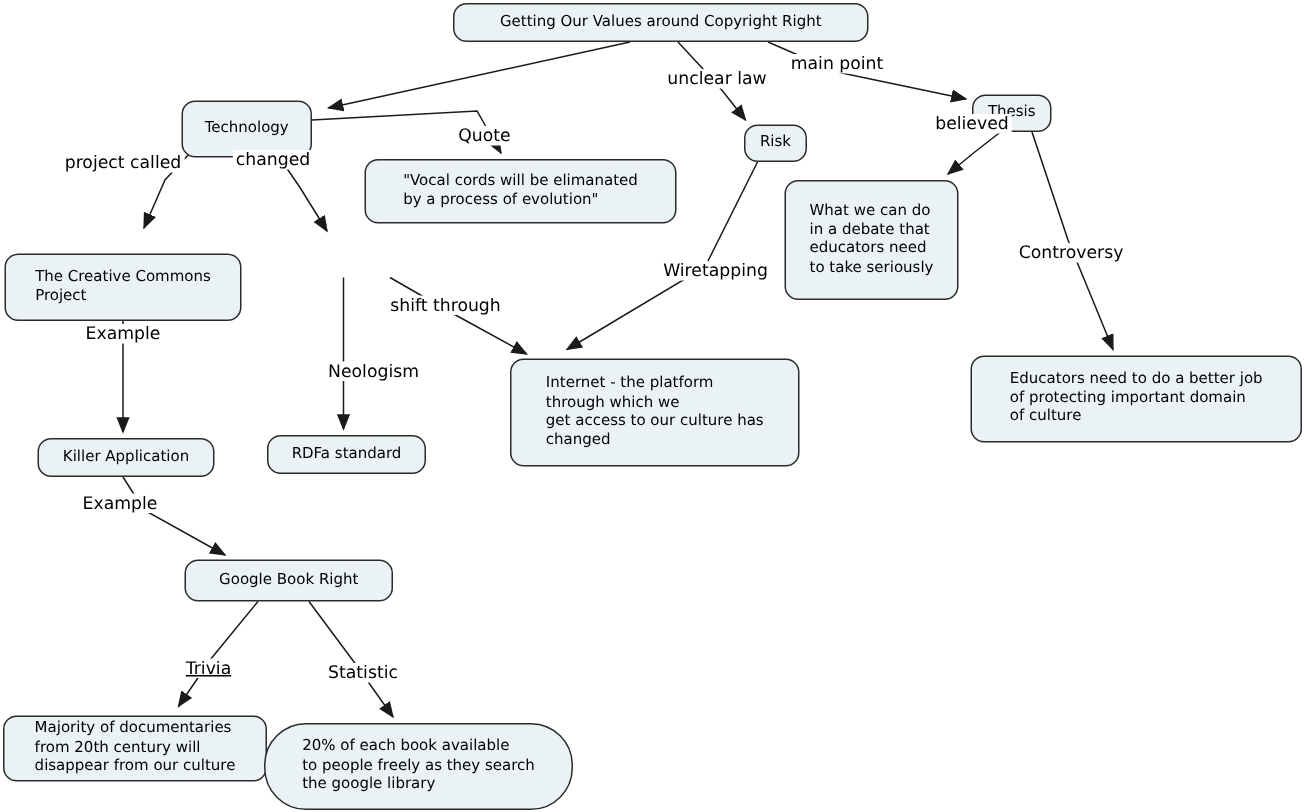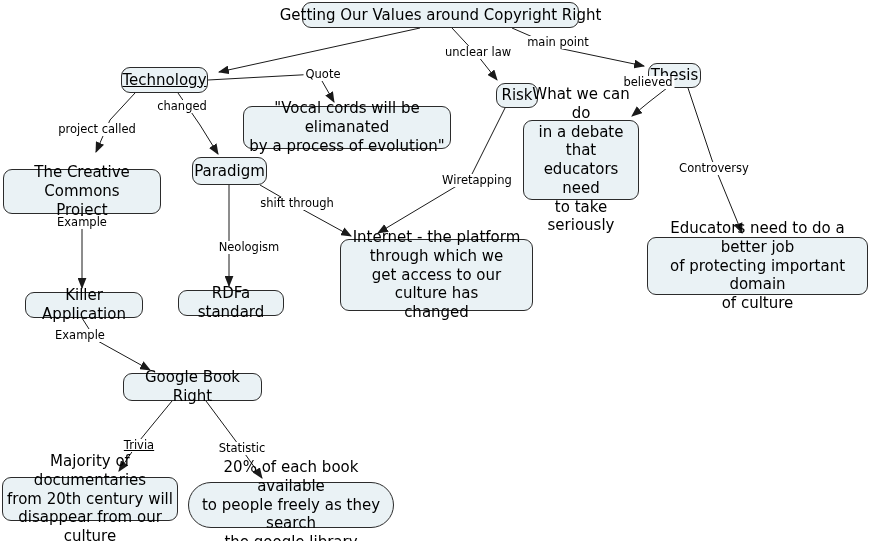--- a/index.html
+++ b/index.html
@@ -30,61 +30,61 @@
     fill: none;
     stroke: var(--line-color);
     stroke-width: 1;
   }
   .node {
     position: absolute;
     background: var(--node-fill);
     border: 1px solid var(--node-border);
     border-radius: 9px;
     color: var(--text-color);
-    font-size: 15px;
+    font-size: 10px;
     line-height: 1.25;
     display: flex;
     align-items: center;
     justify-content: center;
-    text-align: center;
+    text-align: left;
     white-space: pre-line;
     padding: 1px 4px;
     cursor: default;
   }
   .edge-label {
     position: absolute;
     transform: translateX(-50%);
     background: var(--canvas-bg);
     color: var(--text-color);
     font-size: 11.5px;
     line-height: 1.1;
     padding: 0 2px;
     white-space: nowrap;
   }
   
   #n-title              { left:302px; top:2px;   width:277px; height:26px; white-space:nowrap; }
-  #n-technology         { left:121px; top:67px;  width:87px;  height:26px;text-decoration:underline; }
+  #n-technology         { left:121px; top:67px;  width:87px;  height:38px; }
   #n-thesis             { left:648px; top:63px;  width:53px;  height:25px; }
   #n-risk               { left:496px; top:83px;  width:42px;  height:25px; }
   #n-quote              { left:243px; top:106px; width:208px; height:43px; }
   #n-creative-commons   { left:3px;   top:157px; width:158px; height:45px;margin-top:12px; }
   #n-paradigm           { left:192px; top:157px; width:75px;  height:28px; }
   #n-what-we-can-do     { left:523px; top:120px; width:116px; height:80px; }
   #n-educators          { left:647px; top:237px; width:221px; height:58px; }
   #n-internet           { left:340px; top:239px; width:193px; height:72px; }
   #n-killer-application { left:25px;  top:292px; width:118px; height:26px; }
   #n-rdfa-standard      { left:178px; top:290px; width:106px; height:26px; }
   #n-google-book-search { left:123px; top:373px; width:139px; height:28px; }
   #n-documentaries      { left:2px;   top:477px; width:176px; height:44px; }
-  #n-book-stat          { left:188px; top:482px; width:206px; height:46px;border-radius:28px; }
+  #n-book-stat          { left:176px; top:482px; width:206px; height:58px;border-radius:28px; }
   
   #l-unclear-law    { left:478px; top:46px; }
   #l-main-point     { left:558px; top:36px; }
-  #l-quote-link     { left:323px; top:68px; }
-  #l-project-called { left:97px;  top:102px;margin-top:21px; }
+  #l-quote-link     { left:323px; top:84px; }
+  #l-project-called { left:82px;  top:102px; }
   #l-changed        { left:182px; top:100px; }
   #l-example-cc     { left:82px;  top:216px; }
   #l-example-killer { left:80px;  top:329px; }
   #l-neologism      { left:230px; top:241px;margin-left:19px; }
   #l-shift-through  { left:297px; top:197px; }
   #l-wiretapping    { left:477px; top:174px; }
   #l-believed       { left:648px; top:76px; }
   #l-controversy    { left:714px; top:162px; }
   #l-trivia         { left:139px; top:439px;text-decoration:underline; }
   #l-statistic      { left:242px; top:442px; }
@@ -118,21 +118,20 @@
   </svg>
 
   <div class="node" id="n-title">Getting Our Values around Copyright Right</div>
   <div class="node" id="n-technology">Technology</div>
   <div class="node" id="n-thesis">Thesis</div>
   <div class="node" id="n-risk">Risk</div>
   <div class="node" id="n-quote">"Vocal cords will be elimanated
 by a process of evolution"</div>
   <div class="node" id="n-creative-commons">The Creative Commons
 Project</div>
-  <div class="node" id="n-paradigm">Paradigm</div>
   <div class="node" id="n-what-we-can-do">What we can do
 in a debate that
 educators need
 to take seriously</div>
   <div class="node" id="n-educators">Educators need to do a better job
 of protecting important domain
 of culture</div>
   <div class="node" id="n-internet">Internet - the platform
 through which we
 get access to our culture has

